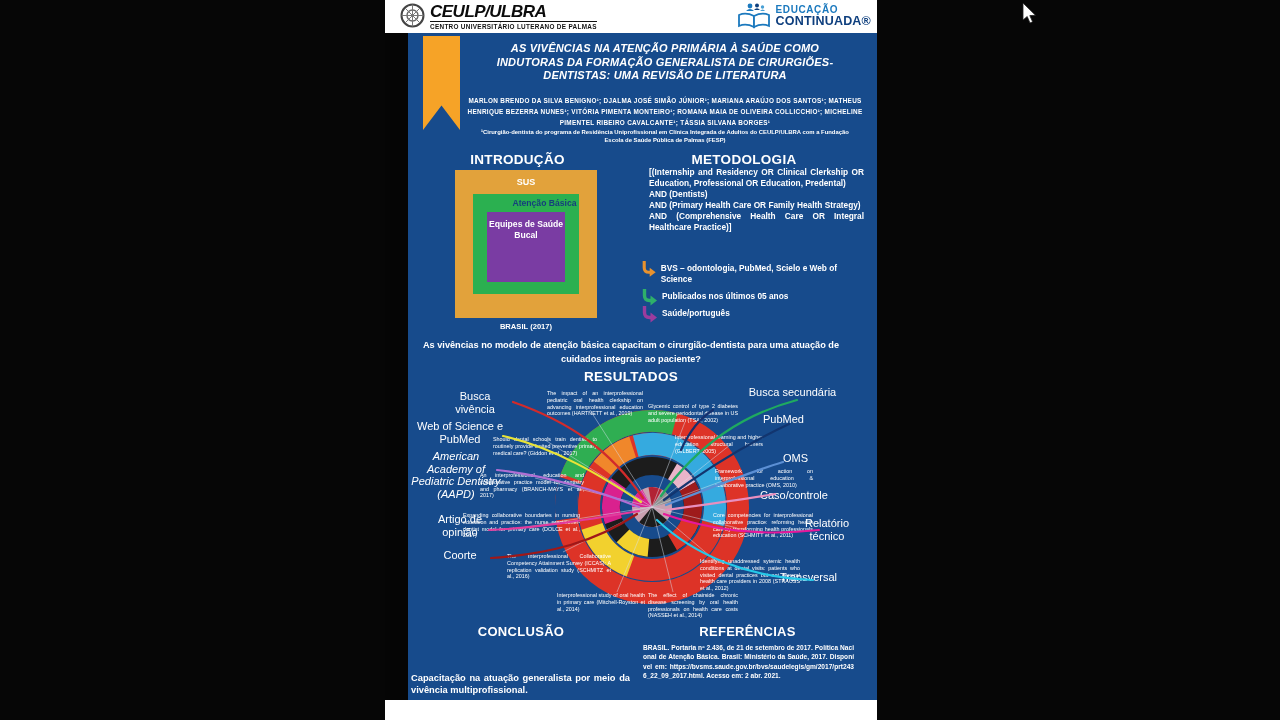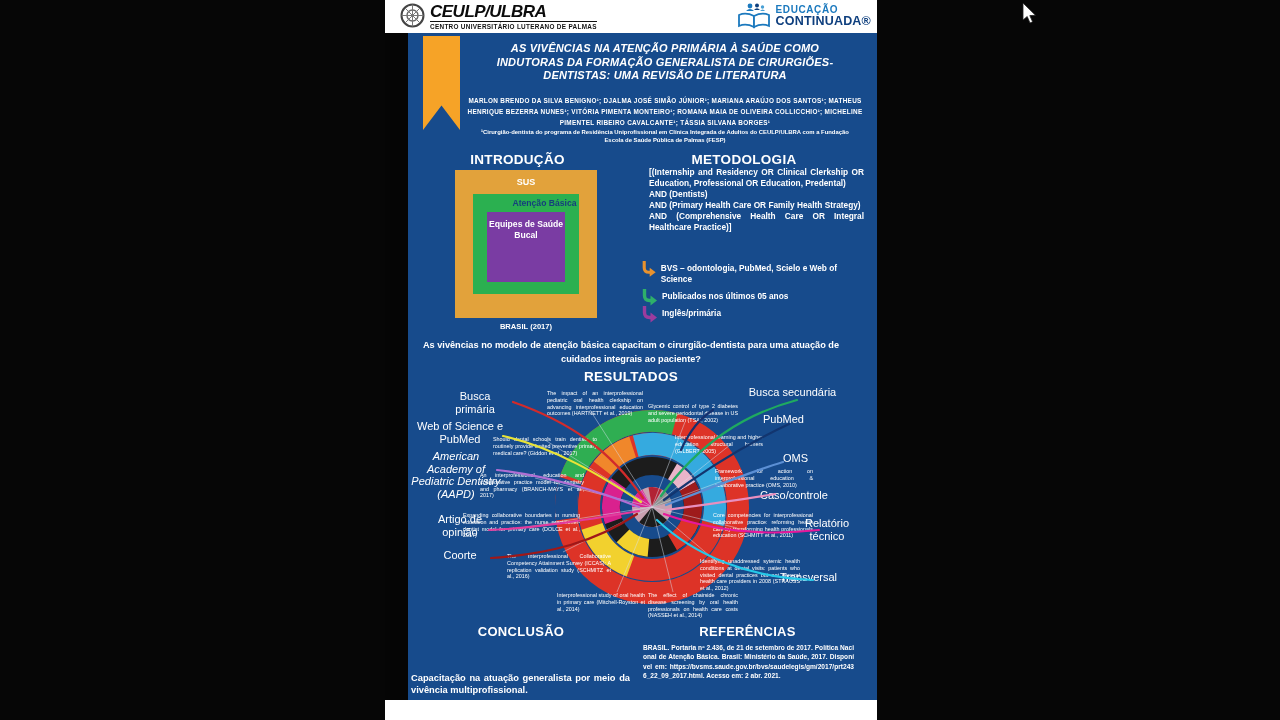--- a/index.html
+++ b/index.html
@@ -139,21 +139,21 @@
         <path d="M3.5 0 v6.5 q0 5 5 5 h2.5" fill="none" stroke-width="3.4" stroke-linecap="round" stroke="#2eb06a"></path>
         <path d="M9.5 6.5 l6.5 5 -6.5 5 z" fill="#2eb06a"></path>
       </svg>
       <div class="btxt">Publicados nos últimos 05 anos</div>
     </div>
     <div class="bullet" style="top:306px;">
       <svg width="16" height="17" viewBox="0 0 16 17">
         <path d="M3.5 0 v6.5 q0 5 5 5 h2.5" fill="none" stroke-width="3.4" stroke-linecap="round" stroke="#9c3c9e"></path>
         <path d="M9.5 6.5 l6.5 5 -6.5 5 z" fill="#9c3c9e"></path>
       </svg>
-      <div class="btxt">Inglês/primária</div>
+      <div class="btxt">Saúde/português</div>
     </div>
 
     <div class="question">As vivências no modelo de atenção básica capacitam o cirurgião-dentista para uma atuação de cuidados integrais ao paciente?</div>
     <div class="h2" style="left:0; top:369px; width:492px;">RESULTADOS</div>
 
     <svg id="figrings" viewBox="0 0 492 245">
       <g>
         <circle cx="267" cy="127" r="86" fill="none" stroke="#dd3327" stroke-width="22"></circle>
         <circle cx="267" cy="127" r="86" fill="none" stroke="#174b8c" stroke-width="22" stroke-dasharray="39 540.4" transform="rotate(172 267 127)"></circle>
         <circle cx="267" cy="127" r="86" fill="none" stroke="#2fae52" stroke-width="22" stroke-dasharray="127.6 540.4" transform="rotate(200 267 127)"></circle>
@@ -201,21 +201,21 @@
     <div class="ann" style="left:108px; top:436px; width:104px;">Should dental schools train dentists to routinely provide limited preventive primary medical care? (Giddon et al., 2017)</div>
     <div class="ann" style="left:95px; top:472px; width:104px;">An interprofessional education and collaborative practice model for dentistry and pharmacy (BRANCH-MAYS et al., 2017)</div>
     <div class="ann" style="left:330px; top:468px; width:98px;">Framework for action on interprofessional education &amp; colaborative practice (OMS, 2010)</div>
     <div class="ann" style="left:78px; top:512px; width:117px;">Expanding collaborative boundaries in nursing education and practice: the nurse practitioner-dentist model for primary care (DOLCE et al., 2017)</div>
     <div class="ann" style="left:328px; top:512px; width:100px;">Core competencies for interprofessional collaborative practice: reforming health care by transforming health professionals education (SCHMITT et al., 2011)</div>
     <div class="ann" style="left:122px; top:553px; width:104px;">The Interprofessional Collaborative Competency Attainment Survey (ICCAS): A replication validation study (SCHMITZ et al., 2016)</div>
     <div class="ann" style="left:315px; top:558px; width:100px;">Identifying unaddressed sytemic health conditions at dental visits: patients who visited dental practices but not general health care providers in 2008 (STRAUSS et al., 2012)</div>
     <div class="ann" style="left:172px; top:592px; width:88px;">Interprofessional study of oral health in primary care (Mitchell-Royston et al., 2014)</div>
     <div class="ann" style="left:263px; top:592px; width:90px;">The effect of chairside chronic disease screening by oral health professionals on health care costs (NASSEH et al., 2014)</div>
 
-    <div class="lbl" style="left:55px; top:390px; width:70px;">Busca primária</div>
+    <div class="lbl" style="left:55px; top:390px; width:70px;">Busca vivência</div>
     <div class="lbl" style="left:25px; top:420px; width:100px;">Web of Science e PubMed</div>
     <div class="lbl it" style="left:25px; top:450px; width:92px;">American Academy of Pediatric Dentistry (AAPD)</div>
     <div class="lbl" style="left:35px; top:513px; width:80px;">Artigo de opinião</div>
     <div class="lbl" style="left:35px; top:549px; width:80px;">Coorte</div>
     <div class="lbl" style="left:360px; top:386px; width:95px;">Busca secundária</div>
     <div class="lbl" style="left:378px; top:413px; width:80px; text-align:left;">PubMed</div>
     <div class="lbl" style="left:398px; top:452px; width:60px; text-align:left;">OMS</div>
     <div class="lbl" style="left:375px; top:489px; width:105px; text-align:left;">Caso/controle</div>
     <div class="lbl" style="left:410px; top:517px; width:64px;">Relatório técnico</div>
     <div class="lbl" style="left:395px; top:571px; width:90px; text-align:left;">Transversal</div>

